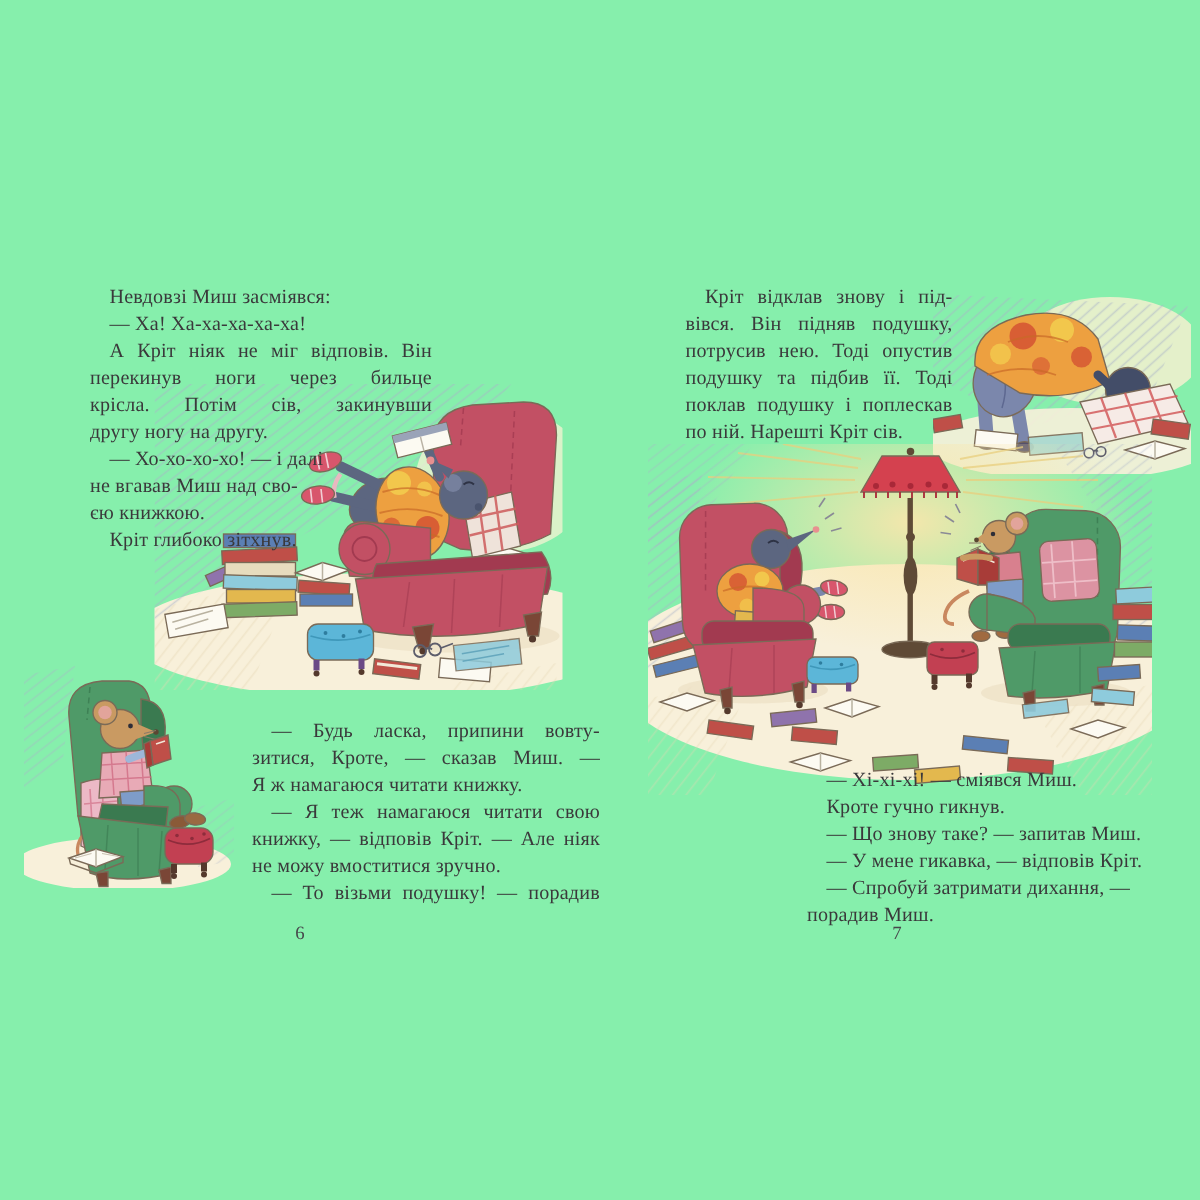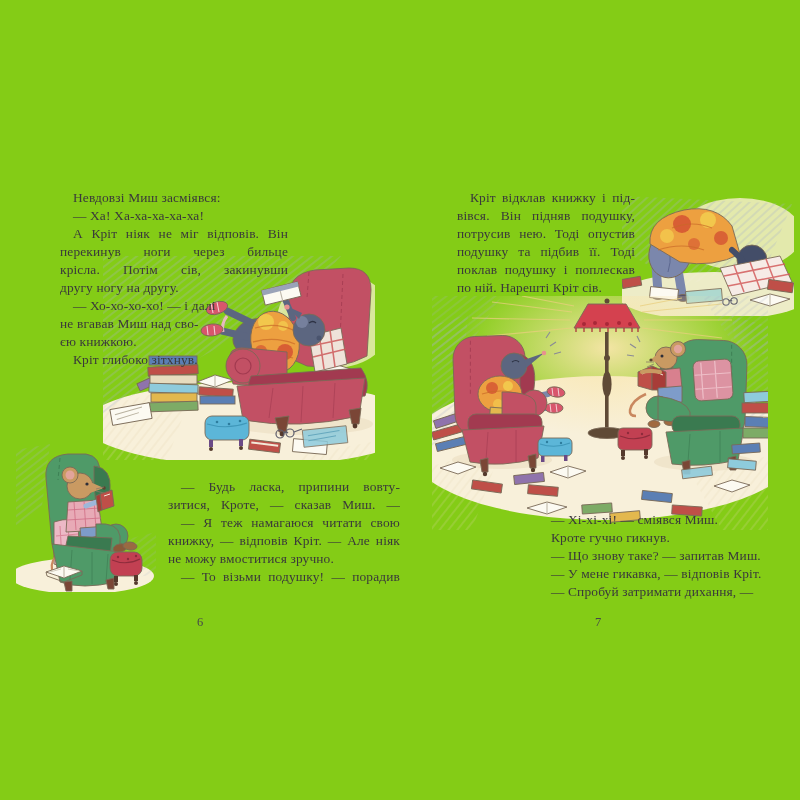--- a/index.html
+++ b/index.html
@@ -1,16 +1,16 @@
 <!DOCTYPE html>
 <html style="--text: #3a393b; --chair_red: #c25064; --chair_red_dark: #a23a50; --chair_green: #4f9a68; --chair_green_dark: #3a7a50; --stool_blue: #5cb6d8; --stool_red: #c24052; --lamp_red: #d4414f; --lamp_wood: #5f4a36; --mole_fur: #5c6680; --mole_fur_dark: #434d68; --mouse_fur: #c99a62; --mouse_ear_pink: #e2a49b; --sweater_orange: #eda040; --sweater_red: #d35232; --sweater_yellow: #f2cb4e; --pants_blue: #7b87ac; --denim_blue: #7e9cc9; --pink_textile: #e2a7b4; --floor_cream: #f8f0da; --floor_tan: #e5d6b2; --hatch_blue: #a9b2c8; --glow_yellow: #f9e6ac; --book_blue: #5b7fb4; --book_red: #bf4f48; --book_green: #7dab66; --book_yellow: #e3b84e; --book_purple: #8f73ac; --book_cyan: #8ecbdc; --paper_white: #fcfaf2; --ink: #7a6a57;"><head>
 <meta charset="utf-8">
 <style>
   html,body{margin:0;padding:0;background:#fff;}
-  .spread{position:relative;width:800px;height:800px;background:#84cc16;overflow:hidden;
+  .spread{position:relative;width:800px;height:800px;background:#86efac;overflow:hidden;
           font-family:"Liberation Serif","DejaVu Serif",serif;color:var(--text,#3a393b);}
   .page{position:absolute;top:0;height:800px;width:400px;}
   .page.left{left:0;} .page.right{left:400px;}
   .tb{position:absolute;font-size:13.4px;line-height:18px;letter-spacing:.15px;}
   .line{white-space:nowrap;}
   .line.j{white-space:normal;text-align:justify;text-align-last:justify;}
   .line.indent{text-indent:13px;}
   .pagenum{position:absolute;font-size:12.5px;color:#47474b;width:20px;text-align:center;}
   .ill{position:absolute;}
   
@@ -251,20 +251,21 @@
         <div class="line">другу ногу на другу.</div>
         <div class="line indent">— Хо-хо-хо-хо! — і далі</div>
         <div class="line">не вгавав Миш над сво-</div>
         <div class="line">єю книжкою.</div>
         <div class="line indent">Кріт глибоко зітхнув.</div>
       </div>
 
     <div class="tb" style="left:168px;top:478px;width:232px">
         <div class="line indent j">— Будь ласка, припини вовту-</div>
         <div class="line j">зитися, Кроте, — сказав Миш. —</div>
+        <div class="line">Я ж намагаюся читати книжку.</div>
         <div class="line indent j">— Я теж намагаюся читати свою</div>
         <div class="line j">книжку, — відповів Кріт. — Але ніяк</div>
         <div class="line">не можу вмоститися зручно.</div>
         <div class="line indent j">— То візьми подушку! — порадив</div>
       </div>
 
     <div class="pagenum" style="left:190px;top:615px">6</div>
   </div>
 
   <div class="page right">
@@ -526,31 +527,32 @@
           </g>
         <path d="M95,212 L115,206 L135,211 L115,218 Z" class="f-pw ln"></path>
         <path d="M115,206 L115,218" stroke="#b9b2a0" stroke-width="1"></path>
         <g transform="rotate(-5 193 220)">
             <rect x="178" y="216" width="30" height="9" class="f-by ln"></rect>
           </g>
       </g>
     </svg>
 
     <div class="tb" style="left:57px;top:189px;width:178px">
-        <div class="line indent j">Кріт відклав книжку і під-</div>
+        <div class="line indent j">Кріт відклав знову і під-</div>
         <div class="line j">вівся. Він підняв подушку,</div>
         <div class="line j">потрусив нею. Тоді опустив</div>
         <div class="line j">подушку та підбив її. Тоді</div>
         <div class="line j">поклав подушку і поплескав</div>
         <div class="line">по ній. Нарешті Кріт сів.</div>
       </div>
 
     <div class="tb" style="left:138px;top:511px;width:232px">
         <div class="line indent">— Хі-хі-хі! — сміявся Миш.</div>
         <div class="line indent">Кроте гучно гикнув.</div>
         <div class="line indent">— Що знову таке? — запитав Миш.</div>
         <div class="line indent">— У мене гикавка, — відповів Кріт.</div>
         <div class="line indent">— Спробуй затримати дихання, —</div>
+        <div class="line">порадив Миш.</div>
       </div>
 
     <div class="pagenum" style="left:188px;top:615px">7</div>
   </div>
 </div>
 
 </body></html>

